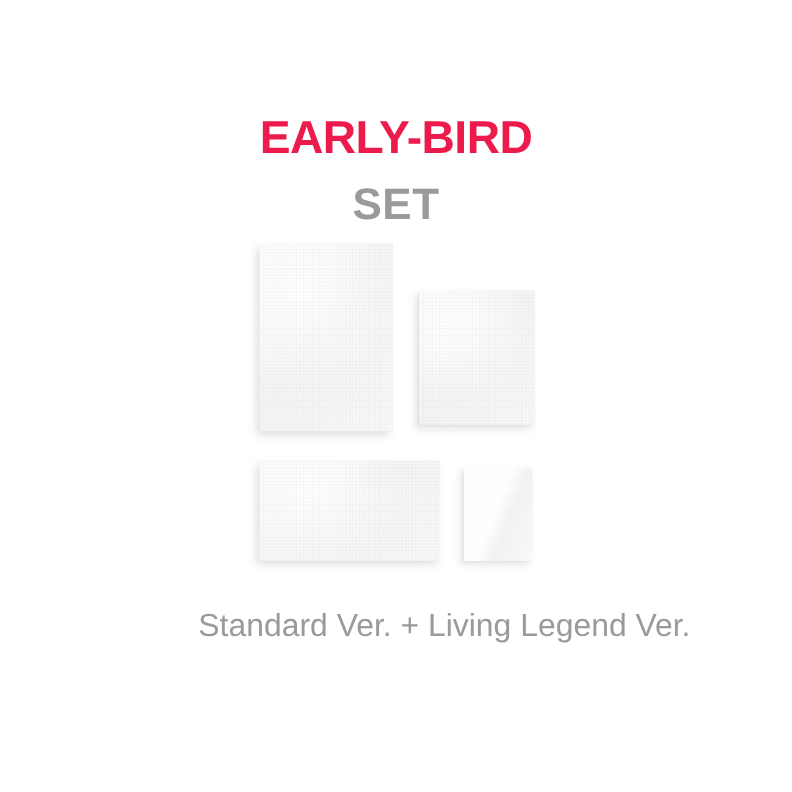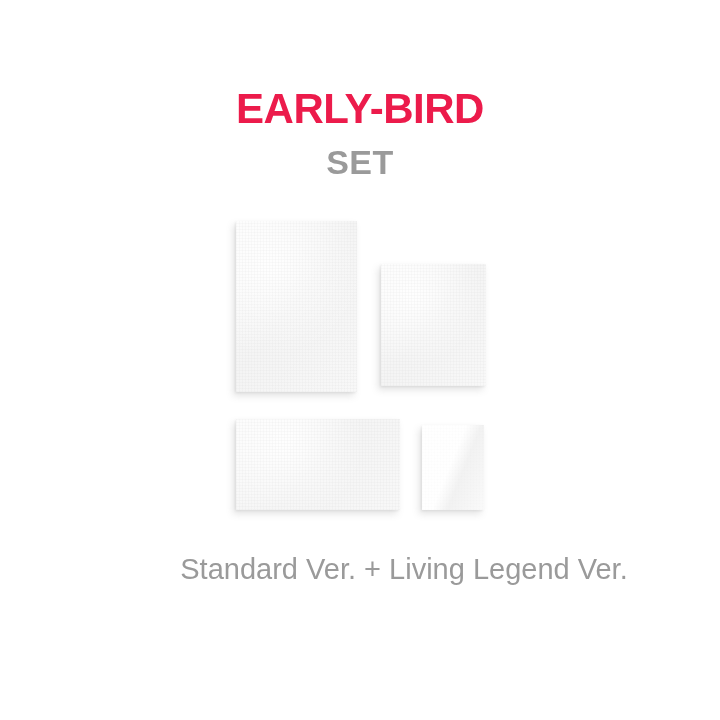--- a/index.html
+++ b/index.html
@@ -30,25 +30,25 @@
     width: 720px;
     text-align: center;
   }
 
   .promo-title {
     font-size: 42px;
     font-weight: bold;
     letter-spacing: -0.5px;
     line-height: 50px;
     color: #ec1b4b;
-    margin: 0;
+    margin: 16px;
   }
 
   .promo-subtitle {
-    font-size: 34px;
+    font-size: 40px;
     font-weight: bold;
     letter-spacing: 0.5px;
     line-height: 40px;
     color: #9a9a9a;
     margin: 8px 0 0 0;
   }
 
   
   .product-group {
     position: absolute;

